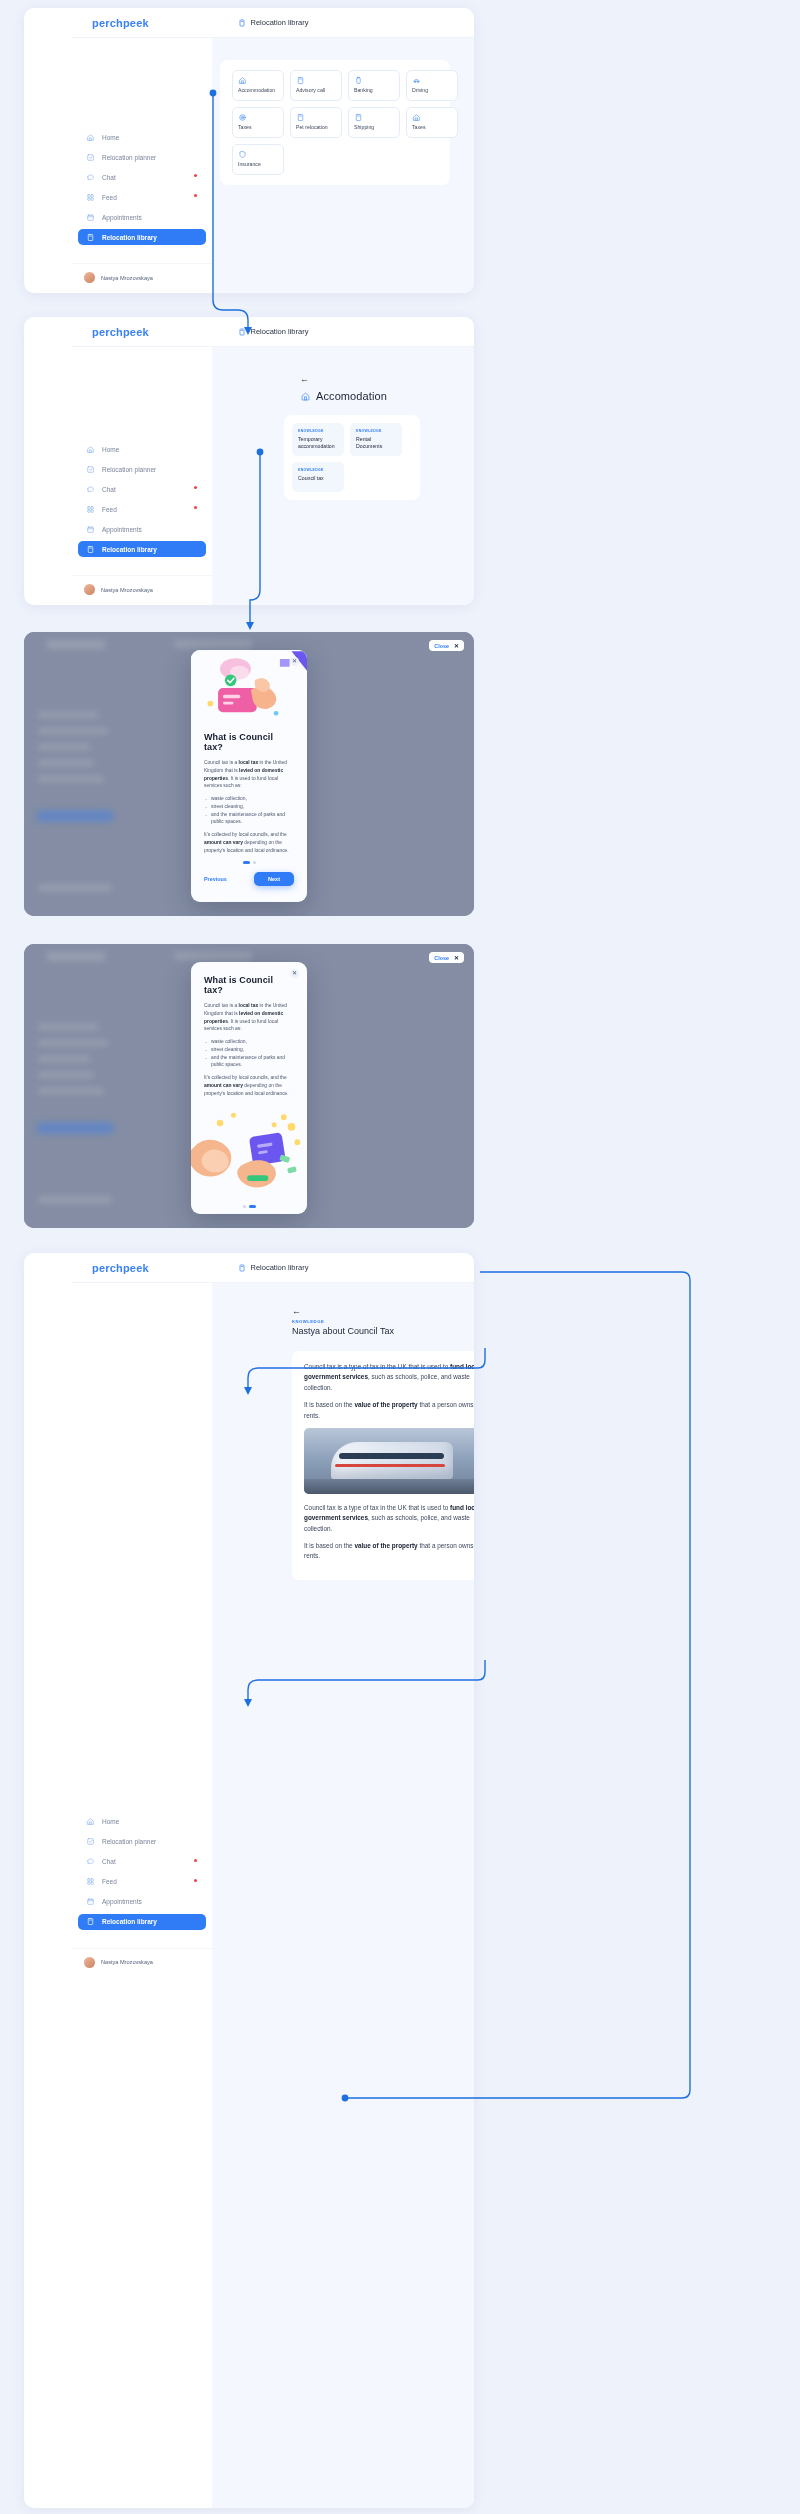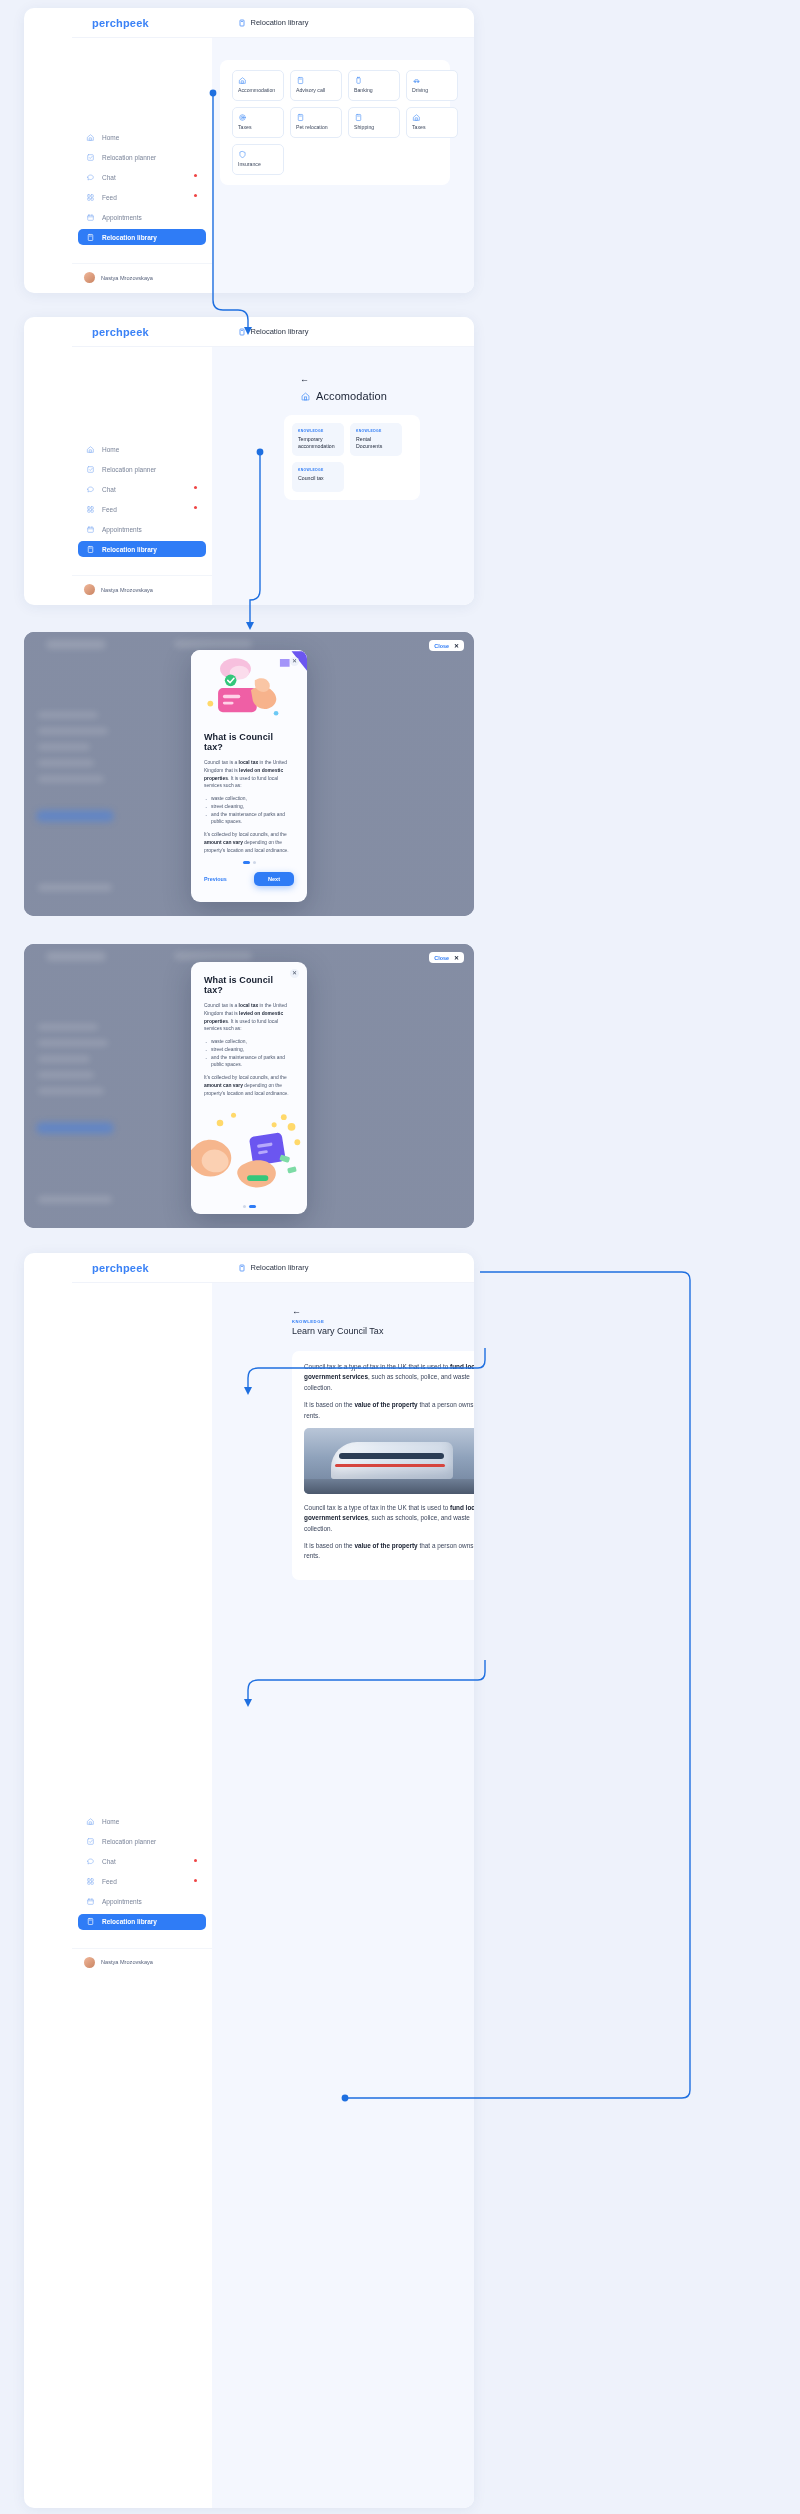--- a/index.html
+++ b/index.html
@@ -688,21 +688,21 @@
         <div class="avatar"></div>
         <span class="user-name">Nastya Mrozovskaya</span>
       </div>
     </div>
     <div class="main">
       <div style="position:absolute; left:80px; top:24px;">
         <div class="back-arrow">←</div>
       </div>
       <div style="position:absolute; left:80px; top:36px;">
         <div class="knowledge-tag-lg">KNOWLEDGE</div>
-        <div class="head-lg">Learn vary Council Tax</div>
+        <div class="head-lg">Nastya about Council Tax</div>
       </div>
       <div class="article-card" style="position:absolute; left:80px; top:68px; width:215px;">
         <div id="artTop">
             <div class="article-p">Council tax is a type of tax in the UK that is used to <b>fund local government services</b>, such as schools, police, and waste collection.</div>
             <div class="article-p">It is based on the <b>value of the property</b> that a person owns or rents.</div>
           </div>
         <div class="article-img">
           <div class="train"></div>
           <div class="train-red"></div>
           <div class="rail"></div>

